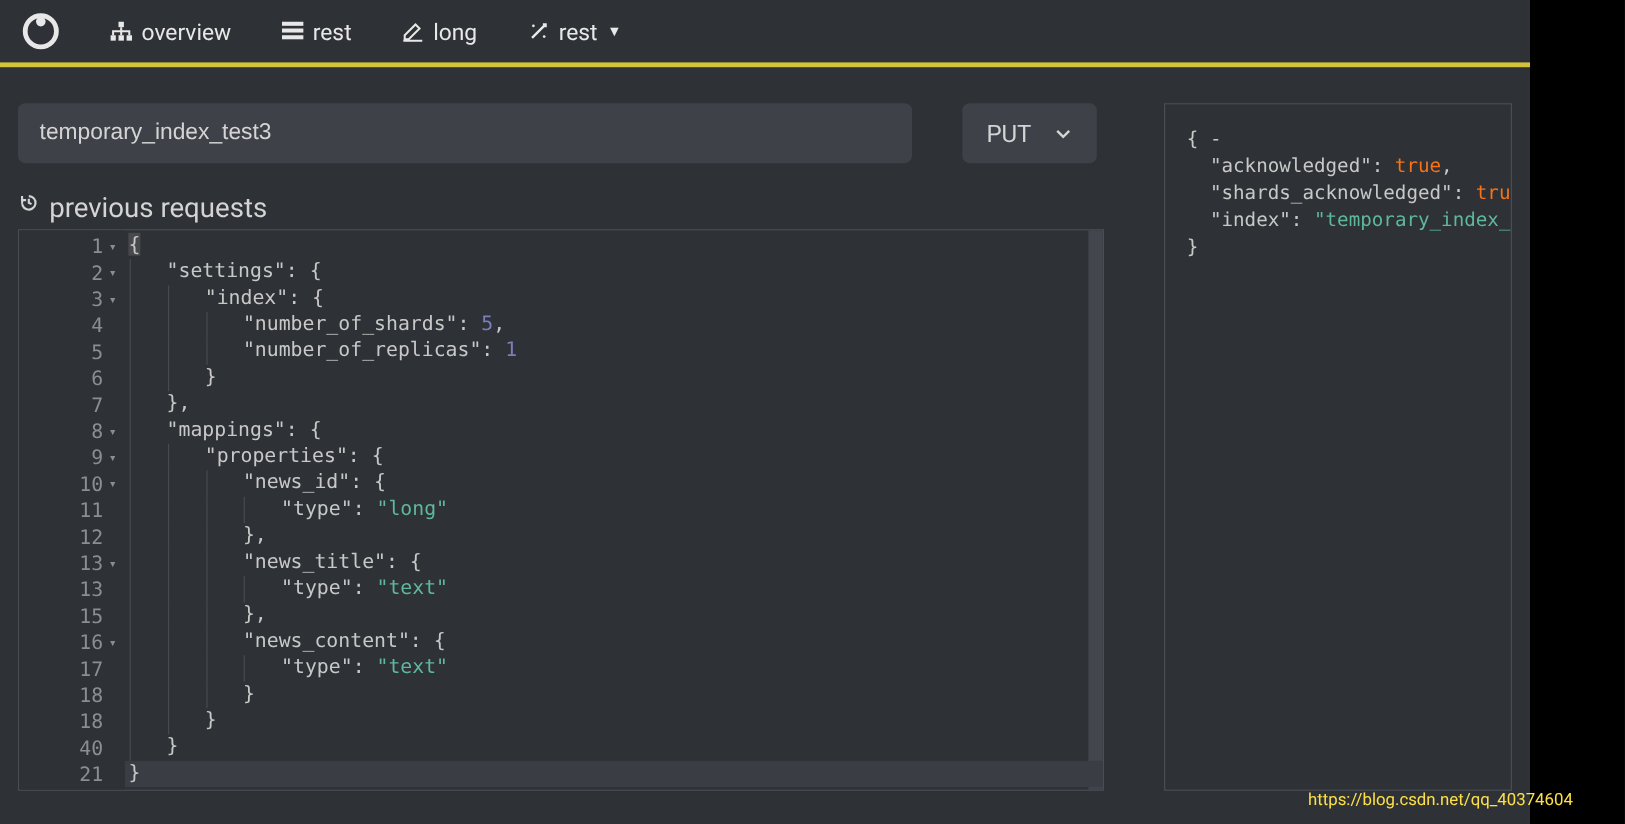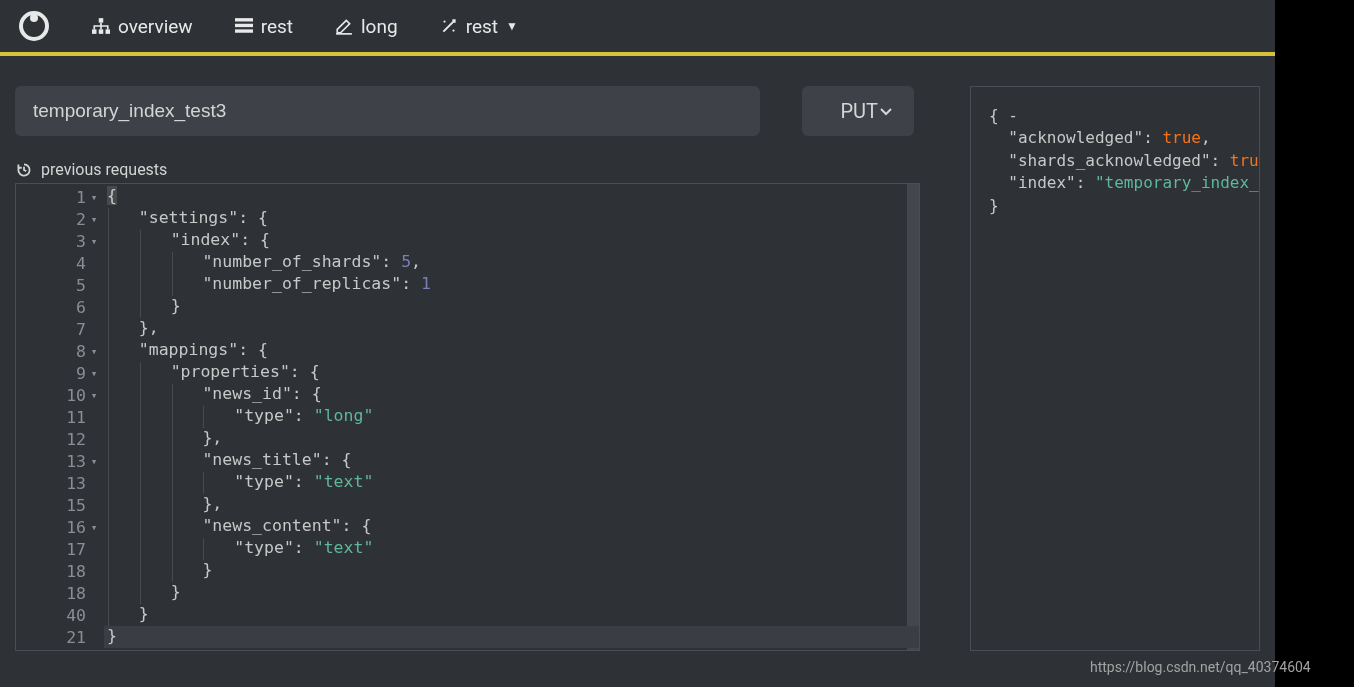--- a/index.html
+++ b/index.html
@@ -45,24 +45,24 @@
 .method-select {
   flex: 0 0 112px;
   background: #3e4248;
   border: none;
   border-radius: 6px;
   padding: 12px 20px;
   font-size: 20px;
   color: #d4d4d4;
   display: flex;
   align-items: center;
-  justify-content: flex-end;
+  justify-content: space-between;
   cursor: pointer;
 }
-.prev-req { display: flex; align-items: flex-end; gap: 8px; font-size: 16px; color: #d4d4d4; cursor: pointer; margin-bottom: 4px; }
+.prev-req { display: flex; align-items: flex-start; gap: 8px; font-size: 23px; color: #d4d4d4; cursor: pointer; margin-bottom: 4px; }
 .editor {
   border: 1px solid #4a4e54;
   font-family: "Consolas","Monaco",monospace;
   font-size: 16.5px;
   display: flex;
   background: #2e3135;
 }
 .gutter {
   background: #2e3135;
   text-align: right;
@@ -81,21 +81,21 @@
 .tok-punc { color: #c8c8c8; }
 .tok-num { color: #7a7fb8; }
 .tok-str { color: #5eb89a; }
 .indent-guide { border-left: 1px solid #474b50; display: inline-block; height: 22px; vertical-align: top; margin-left: 1px; }
 .resp-key { color: #c8c8c8; }
 .resp-str { color: #5eb89a; }
 .resp-bool { color: #f97316; }
 .resp-punc { color: #c8c8c8; }
 .cursor-mark { background: rgba(120,120,120,0.35); }
 .scroll-thumb { position: absolute; right: 0; top: 0; width: 12px; height: 100%; background: #43474d; }
-.watermark { position: absolute; bottom: 12px; right: 0; color: #a3a3a3; font-size: 14px; left: 1090px; }
+.watermark { position: absolute; bottom: 12px; right: 0; color: #fde047; font-size: 14px; left: 1090px; }
 </style>
 </head>
 <body>
 
 <div class="app">
   <div class="navbar">
     <div class="logo">
       <svg viewBox="0 0 32 32">
           <circle cx="16" cy="16" r="13" fill="none" stroke="#e8e8e8" stroke-width="4"></circle>
           <circle cx="16" cy="8" r="4" fill="#e8e8e8"></circle>

